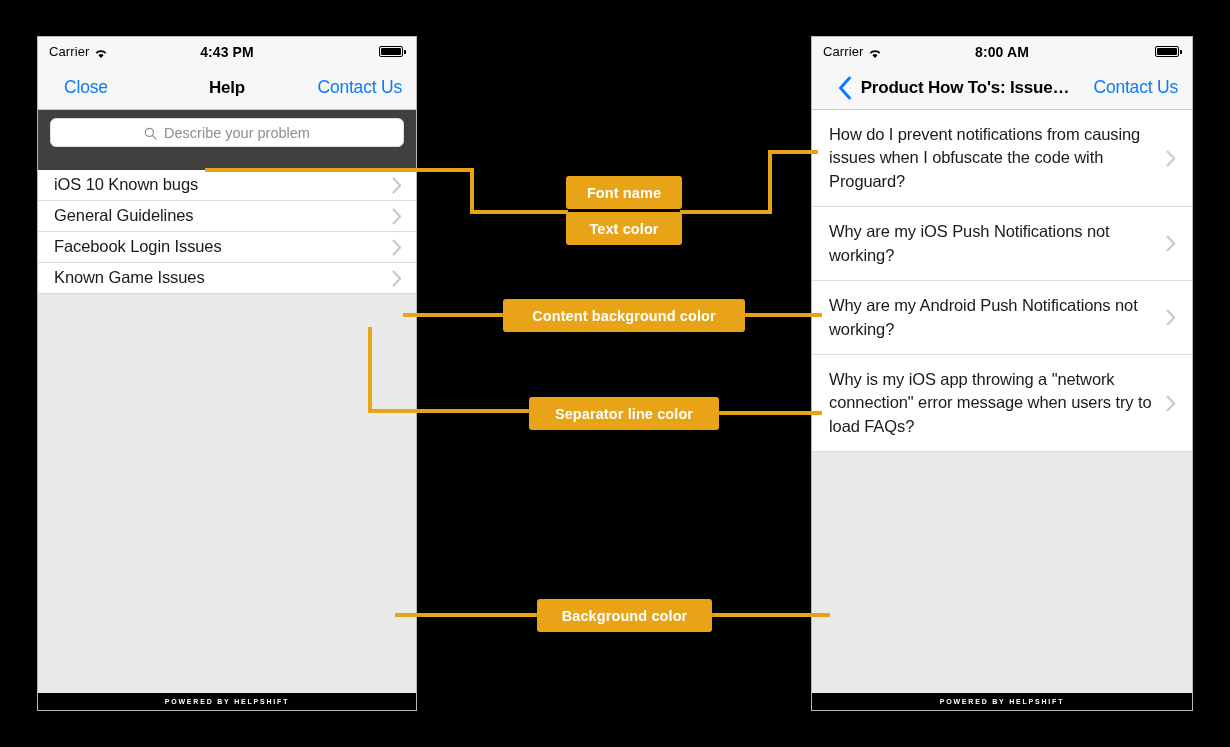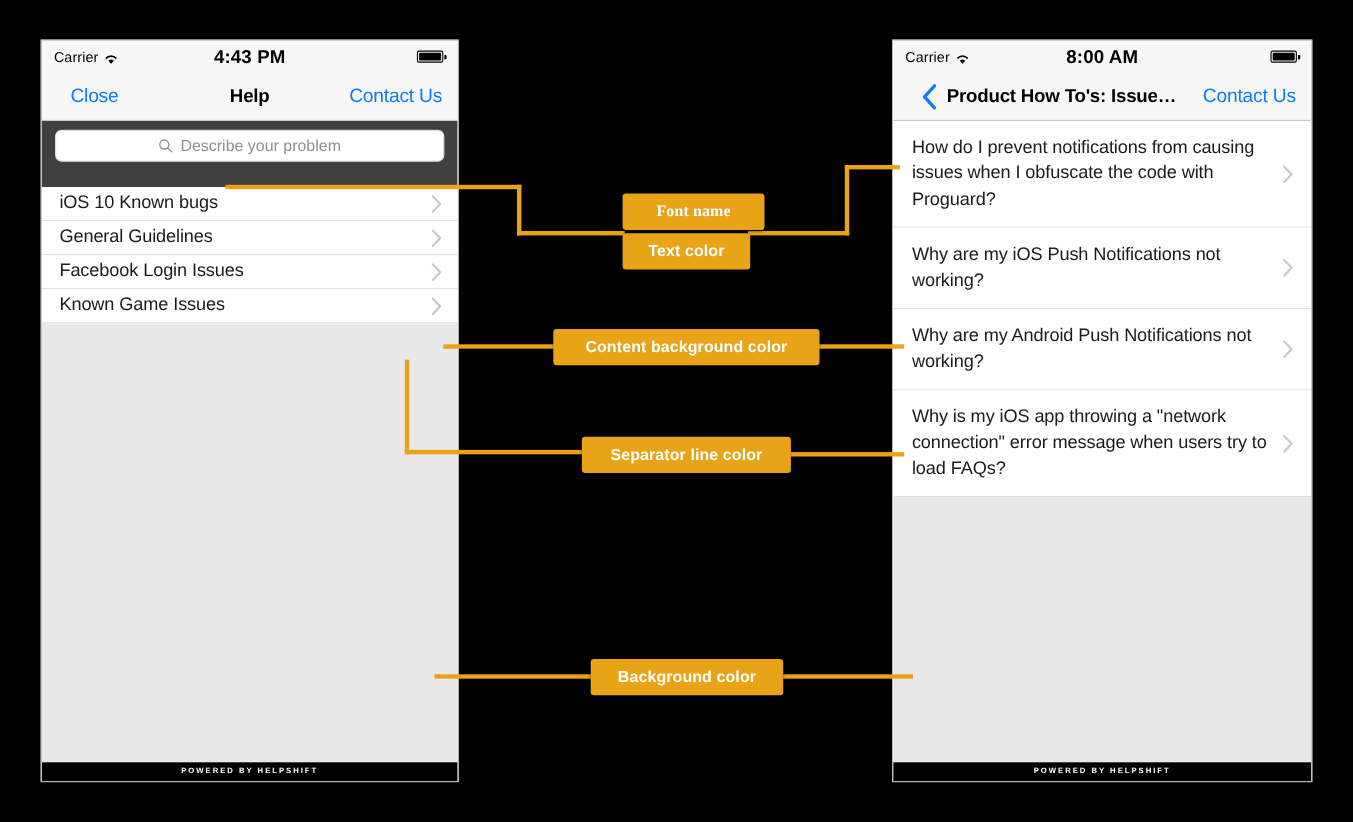--- a/index.html
+++ b/index.html
@@ -30,21 +30,21 @@
     background: #f7f7f7;
     display: flex; align-items: center;
     position: relative;
     font-size: 13px;
     color: #000;
     flex: 0 0 auto;
   }
   .sb-left { position: absolute; left: 11px; display: flex; align-items: center; gap: 5px; }
   .sb-carrier { font-size: 13px; letter-spacing: 0.1px; }
   .wifi-icon { display:inline-block; width: 14px; height: 11px; position: relative; top: 1px;}
-  .sb-time { width: 100%; text-align: center; font-size: 17px; font-weight: bold; letter-spacing: 0.1px; }
+  .sb-time { width: 100%; text-align: center; font-size: 14px; font-weight: bold; letter-spacing: 0.1px; }
   .sb-right { position: absolute; right: 10px; display: flex; align-items: center; }
   .battery { width: 24px; height: 11px; border: 1px solid #000; border-radius: 2px; padding: 1px; }
   .battery i { display: block; width: 100%; height: 100%; background: #000; border-radius: 1px; }
   .battery-cap { width: 2px; height: 4px; background: #000; border-radius: 0 1px 1px 0; margin-left: 1px; }
 
   
   .navbar {
     height: 44px;
     background: #f7f7f7;
     border-bottom: 1px solid #c8c7cc;
@@ -122,21 +122,21 @@
     color: #ffffff;
     font-size: 14.5px;
     font-weight: bold;
     border-radius: 3px;
     display: flex; align-items: center; justify-content: center;
     white-space: nowrap;
     letter-spacing: 0.1px;
     z-index: 20;
     box-shadow: 0 1px 2px rgba(0,0,0,0.35);
   }
-  #cal-font       { left: 566px; top: 176px; width: 129px; height: 33px; font-family: Liberation Serif, serif; }
+  #cal-font       { left: 566px; top: 176px; width: 116px; height: 33px; }
   #cal-textcolor  { left: 566px; top: 212px; width: 116px; height: 33px; }
   #cal-contentbg  { left: 503px; top: 299px; width: 242px; height: 33px; }
   #cal-separator  { left: 529px; top: 397px; width: 190px; height: 33px; }
   #cal-background { left: 537px; top: 599px; width: 175px; height: 33px; }
 
   
   .ln { position: absolute; background: #e8a317; z-index: 10; }
   .lnh { height: 4px; }
   .lnv { width: 4px; }
 </style>

